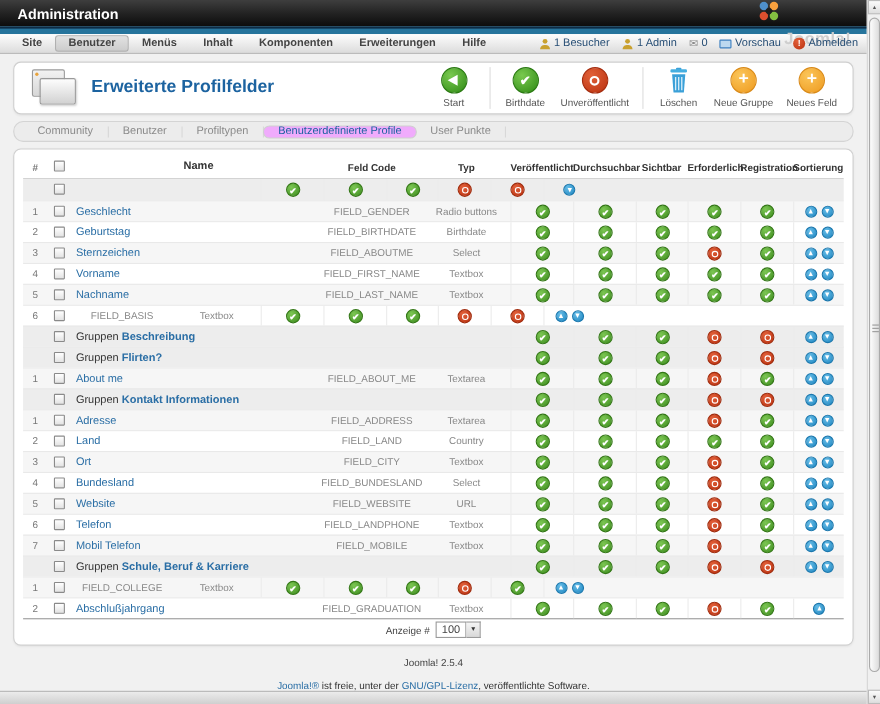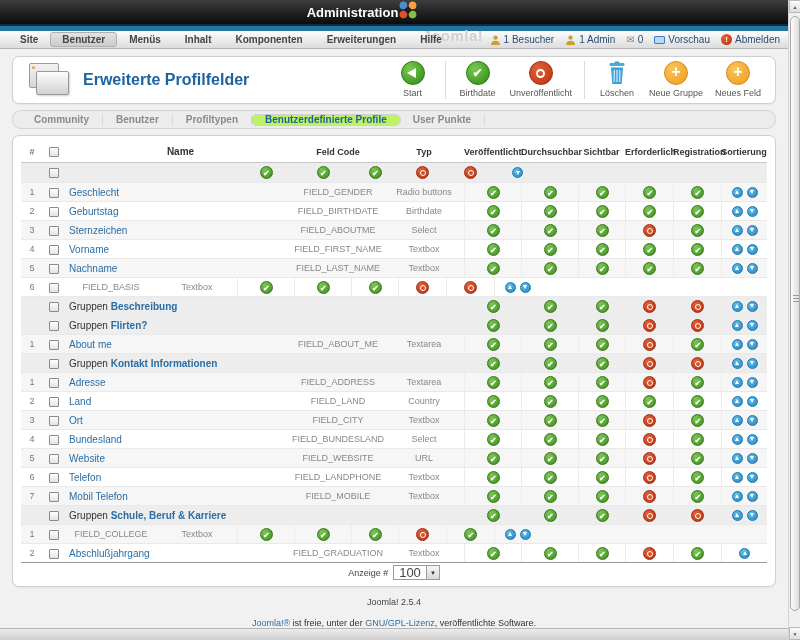--- a/index.html
+++ b/index.html
@@ -1,21 +1,21 @@
 <!DOCTYPE html>
 <html><head>
 <meta charset="utf-8">
 <style>
   * { margin:0; padding:0; box-sizing:border-box; }
   body { font-family:"Liberation Sans", sans-serif; background:#888; }
   .screen { position:relative; width:800px; height:640px; background:#f1f1f1; overflow:hidden; }
   .main { position:absolute; left:0; top:0; width:788px; height:640px; }
 
   
-  .titlebar { height:24px; background:linear-gradient(180deg,#3e3e3e 0%,#232323 50%,#0c0c0c 100%); display:flex; align-items:center; justify-content:center; padding:0 14px 0 16px; }
+  .titlebar { height:24px; background:linear-gradient(180deg,#3e3e3e 0%,#232323 50%,#0c0c0c 100%); display:flex; align-items:center; justify-content:space-between; padding:0 14px 0 16px; }
   .app-title { color:#fff; font-size:13px; font-weight:bold; }
   .logo { display:flex; align-items:center; gap:4px; }
   .logo-text { color:#cfcfcf; font-size:15px; font-weight:bold; letter-spacing:.5px;margin-top:46px; }
   .bluestripe { height:7px; background:#26749c; border-top:2px solid #0d2b45; }
 
   
   .menubar { height:18px; background:linear-gradient(180deg,#fdfdfd,#dcdcdc); border-bottom:1px solid #b5b5b5; display:flex; align-items:center; justify-content:space-between; padding:0 8px; }
   .menu-items { display:flex; align-items:center; height:100%; }
   .menu-item { font-size:10px; font-weight:bold; color:#444; padding:1px 11px; cursor:pointer; border:1px solid transparent; border-radius:3px; }
   .menu-item.active { background:linear-gradient(180deg,#e2e2e2,#cccccc); border:1px solid #b0b0b0; }
@@ -44,23 +44,23 @@
   .tb-red    { background:radial-gradient(circle at 35% 30%,#e06038,#bb3210); border:1px solid #a52c0e; }
   .tb-orange { background:radial-gradient(circle at 35% 30%,#fbc559,#ee9a1f); border:1px solid #d98a18; }
   .tb-label { font-size:9px; color:#555; white-space:nowrap; }
   .glyph-check { color:#fff; font-size:12px; font-weight:bold; line-height:1; }
   .glyph-plus { color:#fff; font-size:16px; font-weight:bold; line-height:1; margin-top:-2px; }
   .glyph-ring { width:9px; height:9px; border:2.5px solid #fff; border-radius:50%; }
   .glyph-arrow-left { width:0; height:0; border-top:5px solid transparent; border-bottom:5px solid transparent; border-right:9px solid #fff; margin-left:-2px; }
 
   
   .tabsbar { height:19px; background:#ececec; border:1px solid #d4d4d4; border-radius:9px; display:flex; align-items:center; padding:0 8px; margin-bottom:6px; }
-  .tab { font-size:10px; font-weight:bold; color:#8a8a8a; padding:0 13px; cursor:pointer; border-right:1px solid #d8d8d8; line-height:1; }
+  .tab { font-size:10px; font-weight:normal; color:#8a8a8a; padding:0 13px; cursor:pointer; border-right:1px solid #d8d8d8; line-height:1; }
   .tab:last-child { border-right:1px solid #d8d8d8; }
-  .tab.active { color:#1c63a0; background:#bef264; border-radius:7px; border:1px solid #d0d0d0; margin:0 -1px; }
+  .tab.active { color:#1c63a0; background:#f0abfc; border-radius:7px; border:1px solid #d0d0d0; margin:0 -1px; }
 
   
   .table-panel { padding:5px 8px 4px 8px; box-shadow:0 1px 2px rgba(0,0,0,.05); }
   .trow, .thead-row { display:flex; align-items:center; min-height:19px; font-size:10px; }
   .thead-row { min-height:22px; border-bottom:1px solid #c9c9c9; font-weight:bold; color:#333; }
   .trow { border-top:1px solid #e9e9e9; }
   .trow:first-of-type { border-top:none; }
   .trow:nth-of-type(even) { background:#f6f6f6; }
   .trow.group { background:#ededed; }
   .c-num   { width:22px; text-align:center; color:#777; font-size:9px; }
@@ -85,21 +85,21 @@
   .sicon.yes::after { content:"\2714"; color:#fff; font-size:8px; font-weight:bold; position:absolute; left:2.5px; top:1px; line-height:11px; }
   .sicon.no { background:radial-gradient(circle at 35% 30%,#e2603a,#b93110); border:1px solid #a02c0e; }
   .sicon.no::after { content:""; position:absolute; left:3px; top:3px; width:4px; height:4px; border:1.5px solid #fff; border-radius:50%; }
 
   .sort-btn { width:11px; height:11px; border-radius:50%; background:radial-gradient(circle at 35% 30%,#66bde8,#1f86c0); border:1px solid #1a77ad; display:inline-flex; align-items:center; justify-content:center; cursor:pointer; }
   .tri-up { width:0; height:0; border-left:2.5px solid transparent; border-right:2.5px solid transparent; border-bottom:4px solid #fff; }
   .tri-down { width:0; height:0; border-left:2.5px solid transparent; border-right:2.5px solid transparent; border-top:4px solid #fff; }
 
   .pagination { border-top:1px solid #999; min-height:20px; display:flex; align-items:center; justify-content:center; gap:5px; font-size:9px; color:#444; }
   .limit-select { display:inline-flex; align-items:stretch; cursor:pointer; }
-  .limit-value { border:1px solid #9a9a9a; background:#fff; padding:0 5px; font-size:13px; line-height:13px; }
+  .limit-value { border:1px solid #9a9a9a; background:#fff; padding:0 5px; font-size:10px; line-height:13px; }
   .limit-arrow { width:13px; border:1px solid #9a9a9a; border-left:none; background:linear-gradient(#f5f5f5,#d8d8d8); font-size:6px; color:#333; display:flex; align-items:center; justify-content:center; }
 
   
   .footer { text-align:center; margin-top:10px; font-size:9px; color:#444; }
   .footer-license { margin-top:11px; color:#333; }
   .footer a { color:#2a6ea5; text-decoration:none; cursor:pointer; }
   .bottom-strip { position:absolute; left:0; bottom:0; width:788px; height:12px; background:linear-gradient(#ececec,#cfcfcf); border-top:1px solid #b5b5b5; }
 
   
   .scrollbar { position:absolute; right:0; top:0; width:12px; height:640px; background:#f0f0f0; border-left:1px solid #d5d5d5; }

